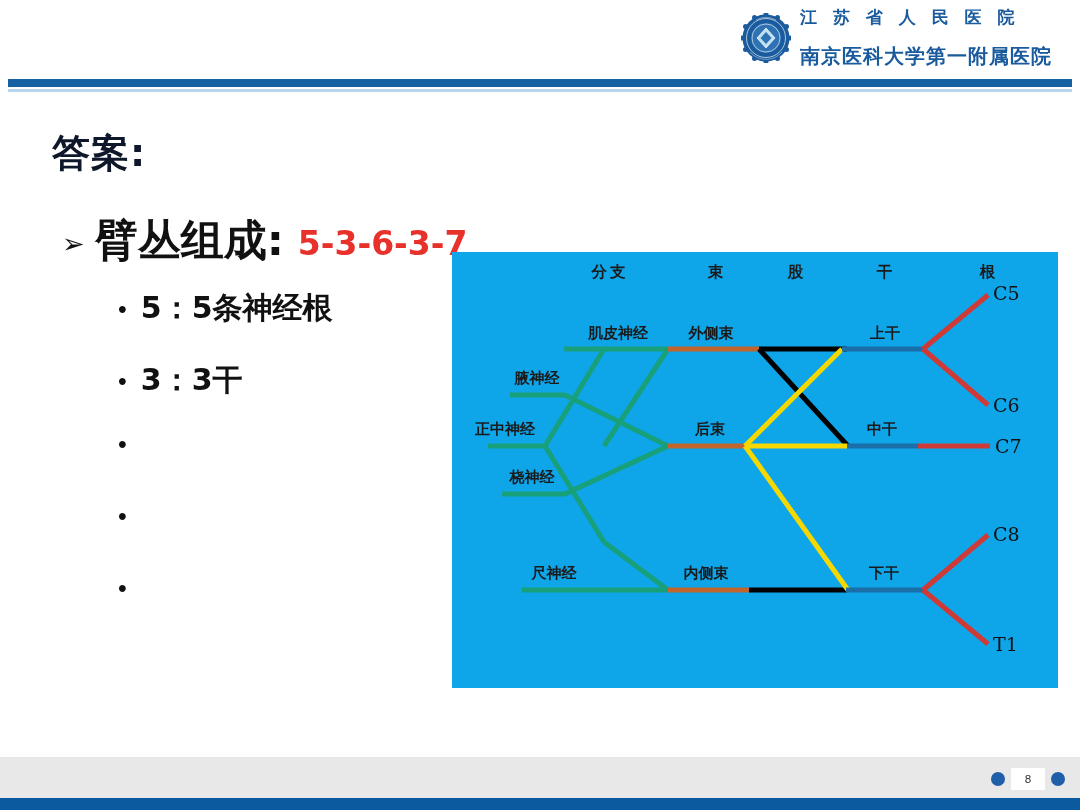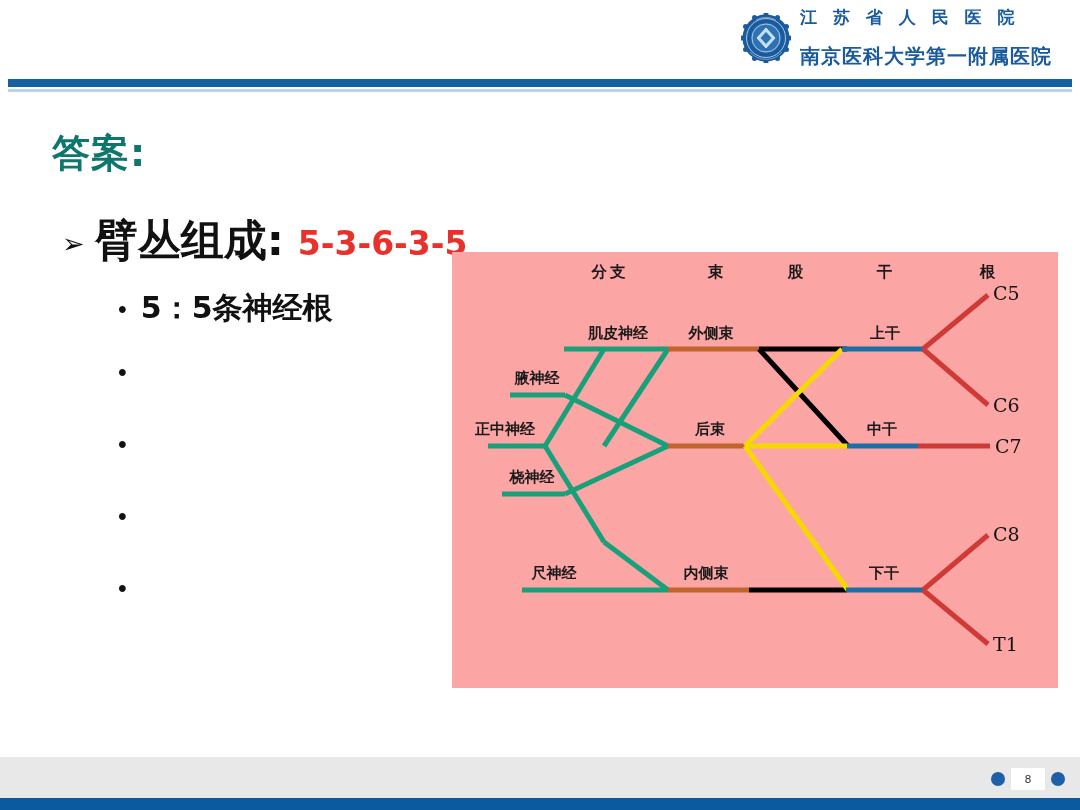--- a/index.html
+++ b/index.html
@@ -18,36 +18,36 @@
   .logo-mark{width:50px;height:50px;flex:0 0 auto;}
   .logo-text{display:flex;flex-direction:column;justify-content:center;line-height:1.08;}
   .logo-line1{font-family:"DejaVu Serif","Liberation Serif",serif;font-size:17px;font-weight:700;
               color:#1a5b9e;letter-spacing:5px;white-space:nowrap;}
   .logo-line2{font-family:"DejaVu Serif","Liberation Serif",serif;font-size:20px;font-weight:700;
               color:#1a5b9e;letter-spacing:1px;white-space:nowrap;margin-top:20px;}
   .hdr-rule{position:absolute;left:8px;top:79px;width:1064px;height:8px;background:#1560a0;}
   .hdr-rule2{position:absolute;left:8px;top:89px;width:1064px;height:3px;background:#b9d4e9;}
 
   
-  .answer-title{position:absolute;left:52px;top:128px;font-size:38px;font-weight:700;color:#0f766e;
+  .answer-title{position:absolute;left:52px;top:128px;font-size:38px;font-weight:700;color:#0f172a;
                 font-family:"DejaVu Sans","Liberation Sans",sans-serif;letter-spacing:1px;}
   .lvl1{position:absolute;left:62px;top:212px;display:flex;align-items:baseline;gap:10px;}
   .arrow-bullet{font-size:27px;color:#111;line-height:1;transform:translateY(-2px);}
   .lvl1-label{font-size:43px;font-weight:700;color:#111;letter-spacing:0px;
               font-family:"DejaVu Sans","Liberation Sans",sans-serif;}
   .lvl1-value{font-size:33px;font-weight:700;color:#e8312a;margin-left:4px;
               font-family:"DejaVu Sans","Liberation Sans",sans-serif;}
   .lvl2-list{position:absolute;left:118px;top:288px;width:360px;}
   .lvl2{display:flex;align-items:baseline;gap:14px;height:72px;}
   .dot-bullet{font-size:25px;color:#111;line-height:1;}
   .lvl2-text{font-size:30px;font-weight:700;color:#111;
              font-family:"DejaVu Sans","Liberation Sans",sans-serif;}
 
   
-  .diagram{position:absolute;left:452px;top:252px;width:606px;height:436px;background:#fca5a5;}
+  .diagram{position:absolute;left:452px;top:252px;width:606px;height:436px;background:#0ea5e9;}
   .diagram svg{display:block;}
   .dg-head{font-family:"DejaVu Sans","Liberation Sans",sans-serif;font-size:15.5px;font-weight:700;
            fill:#1a1a1a;letter-spacing:3px;text-anchor:middle;}
   .dg-lbl{font-family:"DejaVu Sans","Liberation Sans",sans-serif;font-size:15px;font-weight:700;
           fill:#1a1a1a;text-anchor:middle;}
   .dg-root{font-family:"DejaVu Serif","Liberation Serif",serif;font-size:19px;font-weight:400;
            fill:#111;text-anchor:start;}
 
   
   .footer-band{position:absolute;left:0;top:757px;width:1080px;height:44px;background:#e8e8e8;}
@@ -99,30 +99,31 @@
     </div>
   </div>
   <div class="hdr-rule"></div>
   <div class="hdr-rule2"></div>
 
   <div class="answer-title">答案:</div>
 
   <div class="lvl1">
     <span class="arrow-bullet">➢</span>
     <span class="lvl1-label">臂丛组成:</span>
-    <span class="lvl1-value">5-3-6-3-5</span>
+    <span class="lvl1-value">5-3-6-3-7</span>
   </div>
 
   <div class="lvl2-list">
     <div class="lvl2">
       <span class="dot-bullet">•</span>
       <span class="lvl2-text">5：5条神经根</span>
     </div>
     <div class="lvl2">
       <span class="dot-bullet">•</span>
+      <span class="lvl2-text">3：3干</span>
     </div>
     <div class="lvl2">
       <span class="dot-bullet">•</span>
     </div>
     <div class="lvl2">
       <span class="dot-bullet">•</span>
     </div>
     <div class="lvl2">
       <span class="dot-bullet">•</span>
     </div>

